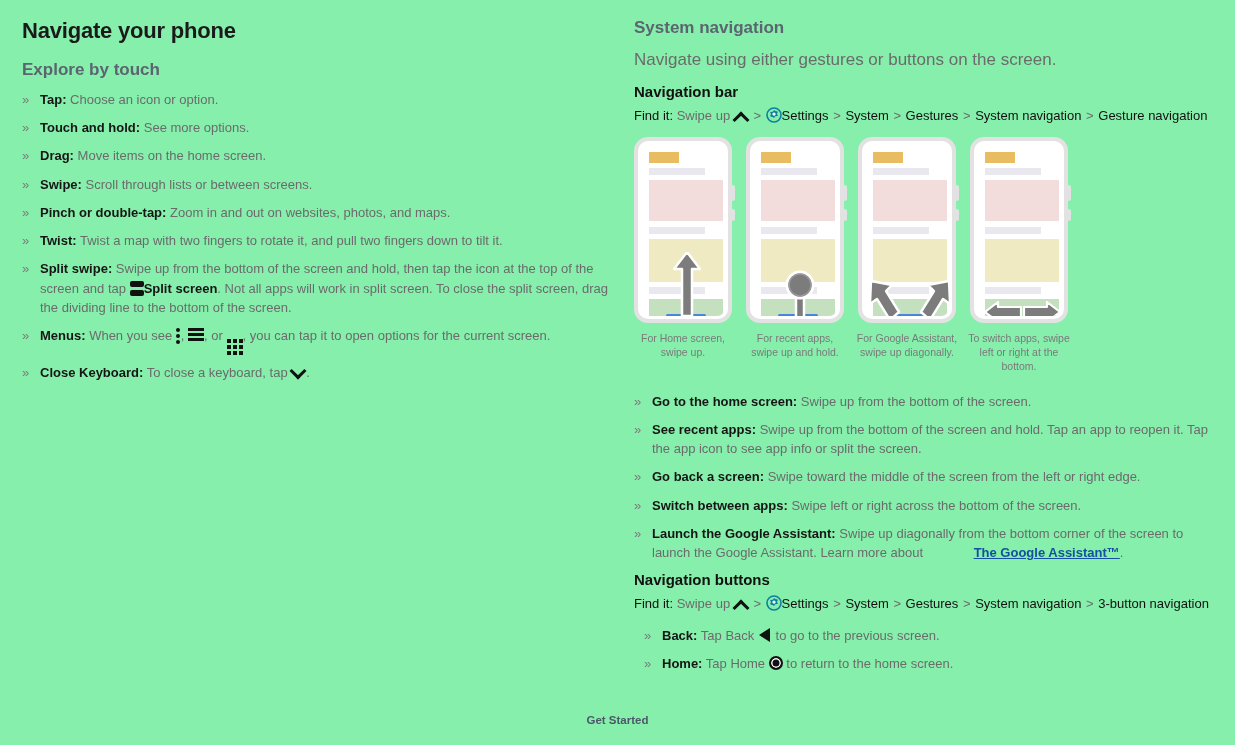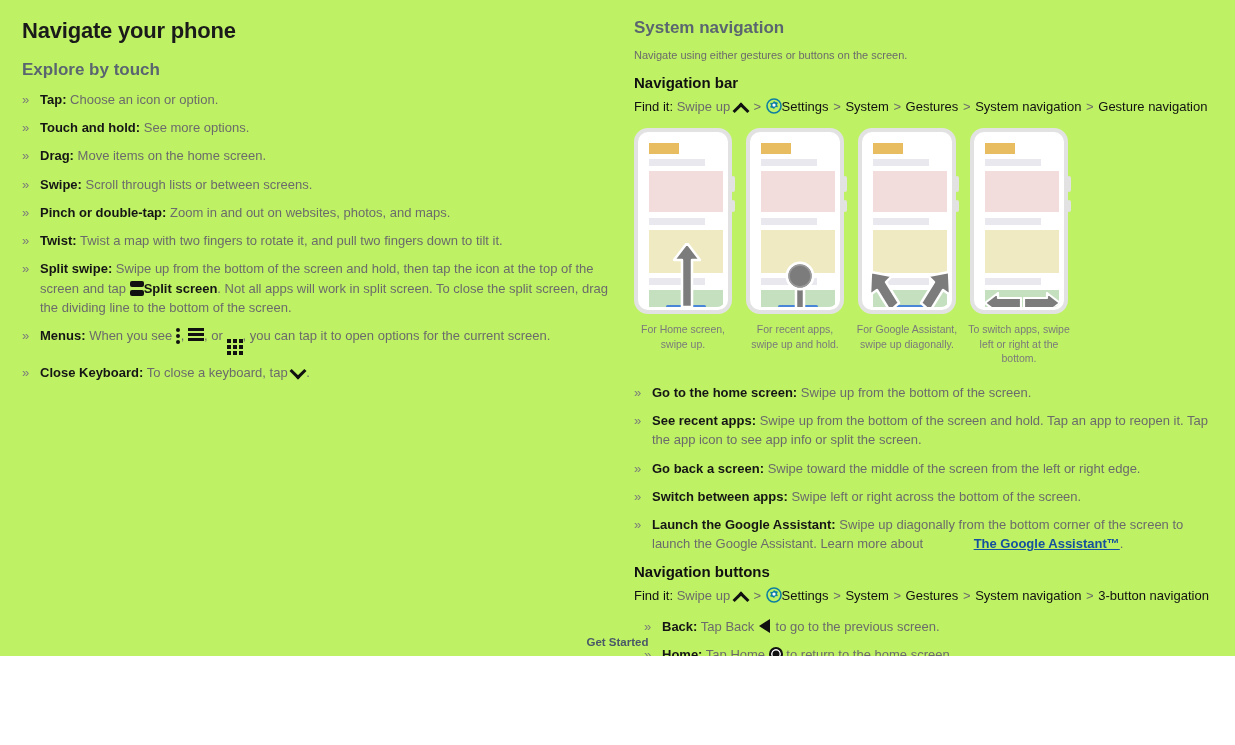--- a/index.html
+++ b/index.html
@@ -5,23 +5,23 @@
   * { box-sizing: border-box; }
   html, body {
     margin: 0; padding: 0;
     width: 1235px; height: 745px;
     background: #ffffff;
     font-family: "Liberation Sans", sans-serif;
     -webkit-font-smoothing: antialiased;
   }
   .page {
     position: relative;
-    width: 1235px; height: 656px;
+    width: 1235px; height: 745px;
     overflow: hidden;
-    background: #bef264;
+    background: #86efac;
   }
   .col-left {
     position: absolute;
     left: 22px; top: 18px;
     width: 600px;
   }
   .col-right {
     position: absolute;
     left: 634px; top: 18px;
     width: 580px;
@@ -40,21 +40,21 @@
     color: #5a6570;
     margin: 0 0 10px 0;
   }
   h3.sub-title {
     font-size: 15px;
     font-weight: 700;
     color: #111;
     margin: 0 0 6px 0;
   }
   p.intro {
-    font-size: 11px;
+    font-size: 17px;
     color: #6b6b6b;
     margin: 0 0 10px 0;
     line-height: 1.45;
   }
 
   ul.bullets {
     list-style: none;
     margin: 0; padding: 0;
   }
   ul.bullets > li {
@@ -228,21 +228,21 @@
     font-size: 10.5px;
     line-height: 1.35;
     color: #7a7a7a;
     text-align: center;
     width: 104px;
   }
 
   .footer {
     position: absolute;
     left: 0; right: 0;
-    bottom: 8px;
+    bottom: 19px;
     text-align: center;
     font-size: 11.5px;
     font-weight: 700;
     color: #4a5868;
   }
 </style>
 </head>
 <body>
 
 <div class="page">

